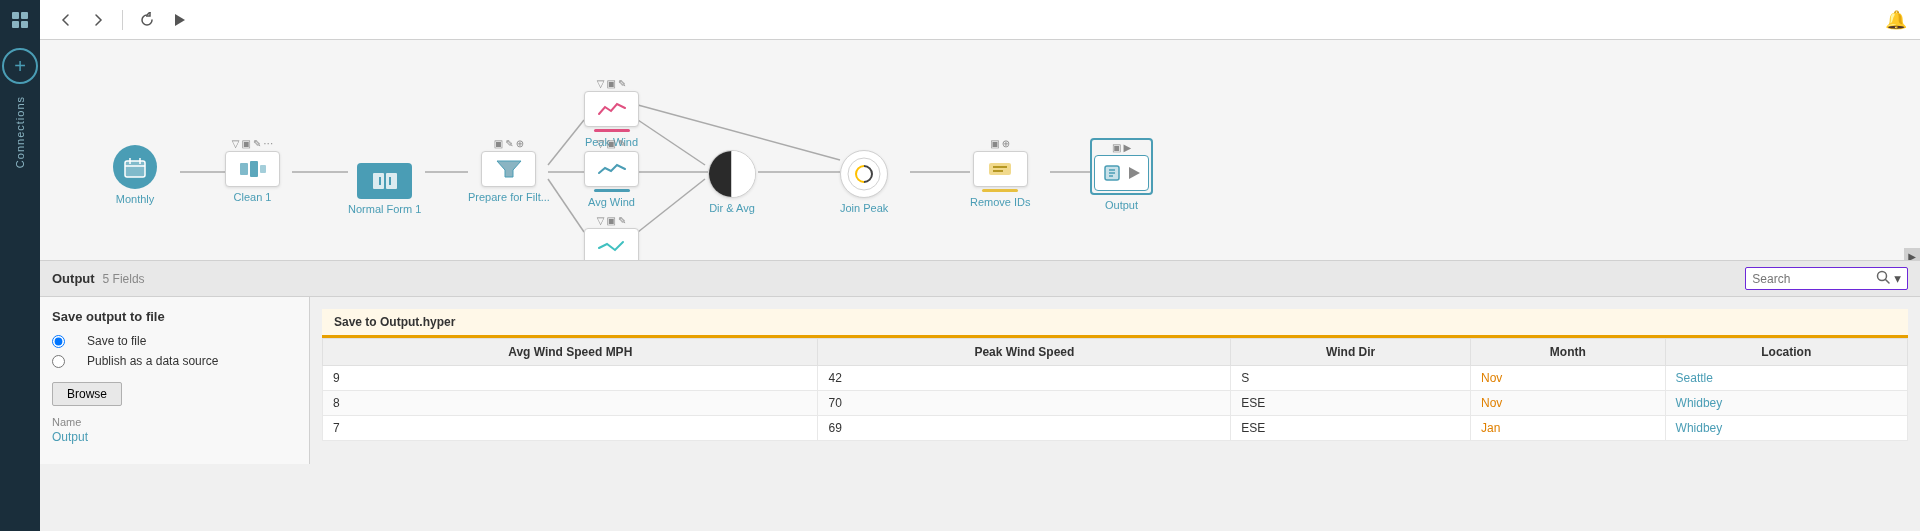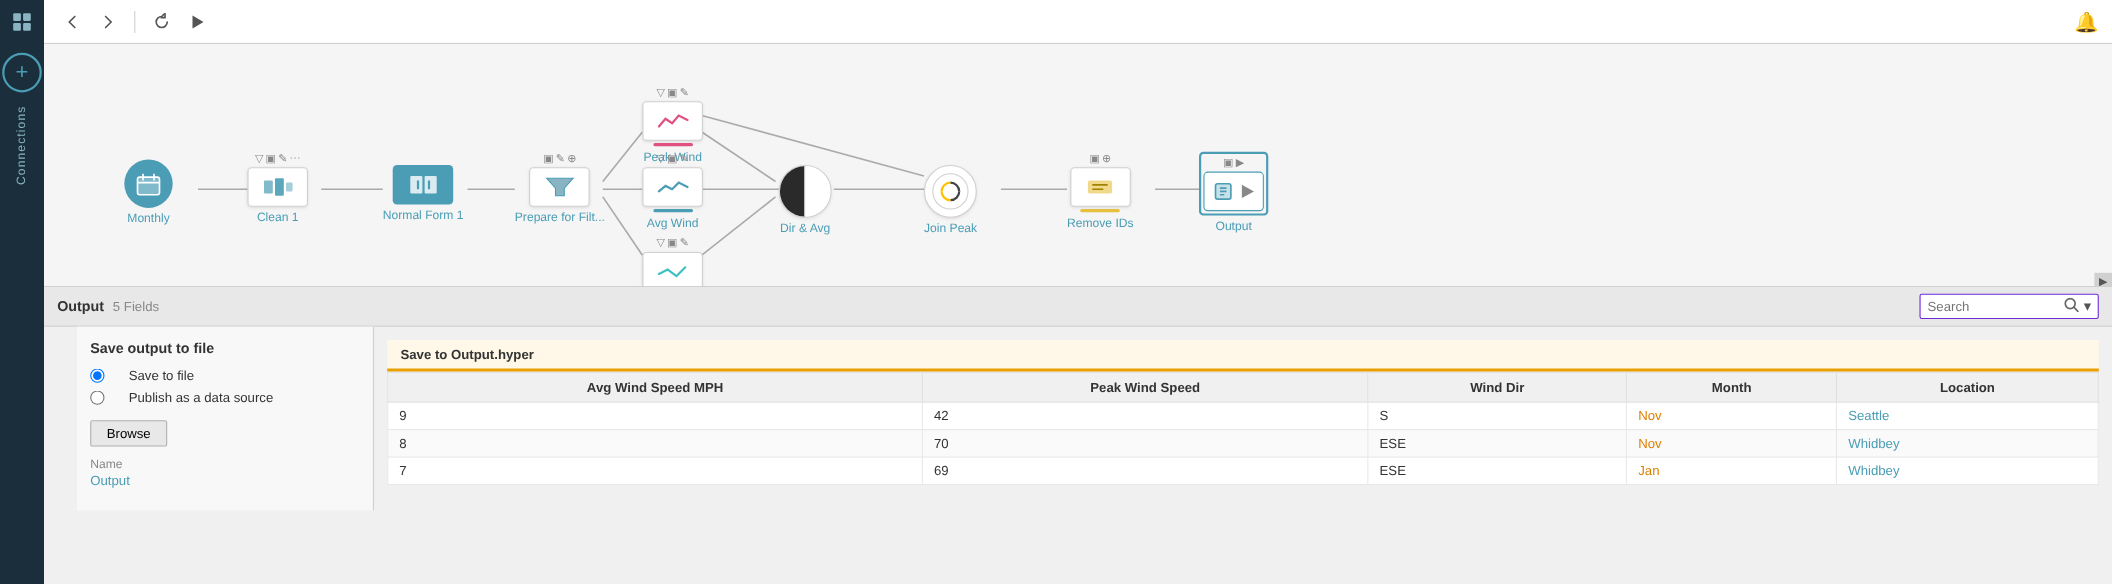--- a/index.html
+++ b/index.html
@@ -130,21 +130,21 @@
       background: white; border: 1px solid #6d28d9; border-radius: 2px;
       padding: 2px 6px; gap: 4px;
     }
     .search-box input {
       border: none; outline: none; font-size: 12px; width: 120px;
     }
     .search-btn {
       background: none; border: none; cursor: pointer; color: #555;
     }
     .bottom-content {
-      display: flex; height: 167px; margin-left: 30px;
+      display: flex; height: 167px;
     }
 
     
     .left-panel {
       width: 270px;
       background: #f8f8f8;
       border-right: 1px solid #d0d0d0;
       padding: 12px;
     }
     .left-panel h3 {
@@ -307,21 +307,21 @@
     <div style="background:white; border:1px solid #d0d0d0; border-radius:4px; width:55px; height:36px; display:flex; align-items:center; justify-content:center; box-shadow:0 1px 3px rgba(0,0,0,0.1);">
       <svg width="30" height="20" viewBox="0 0 30 20">
           <rect x="2" y="4" width="8" height="12" rx="1" fill="#4a9db5" opacity="0.7"></rect>
           <rect x="12" y="2" width="8" height="16" rx="1" fill="#4a9db5" opacity="0.9"></rect>
           <rect x="22" y="6" width="6" height="8" rx="1" fill="#4a9db5" opacity="0.5"></rect>
         </svg>
     </div>
     <div class="node-label" style="color:#4a9db5;">Clean 1</div>
   </div>
 
-  <div class="node" style="left:308px; top:110px;">
+  <div class="node" style="left:308px; top:123px;">
     <div style="background:#4a9db5; border-radius:4px; width:55px; height:36px; display:flex; align-items:center; justify-content:center;">
       <svg width="28" height="20" viewBox="0 0 28 20">
           <rect x="2" y="2" width="11" height="16" rx="1" fill="white" opacity="0.8"></rect>
           <rect x="15" y="2" width="11" height="16" rx="1" fill="white" opacity="0.8"></rect>
           <line x1="9" y1="6" x2="9" y2="14" stroke="#4a9db5" stroke-width="2"></line>
           <line x1="19" y1="6" x2="19" y2="14" stroke="#4a9db5" stroke-width="2"></line>
         </svg>
     </div>
     <div class="node-label">Normal Form 1</div>
   </div>

